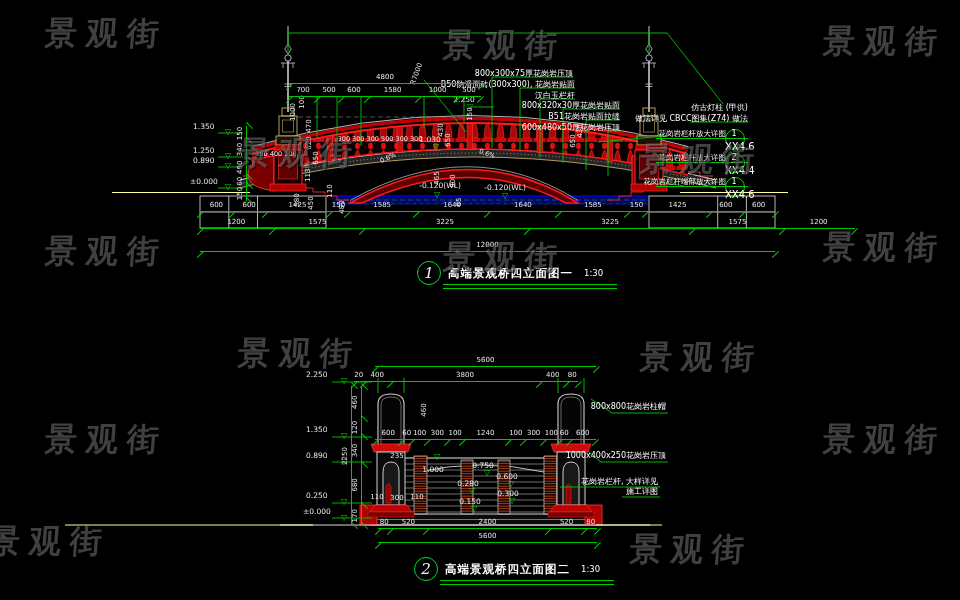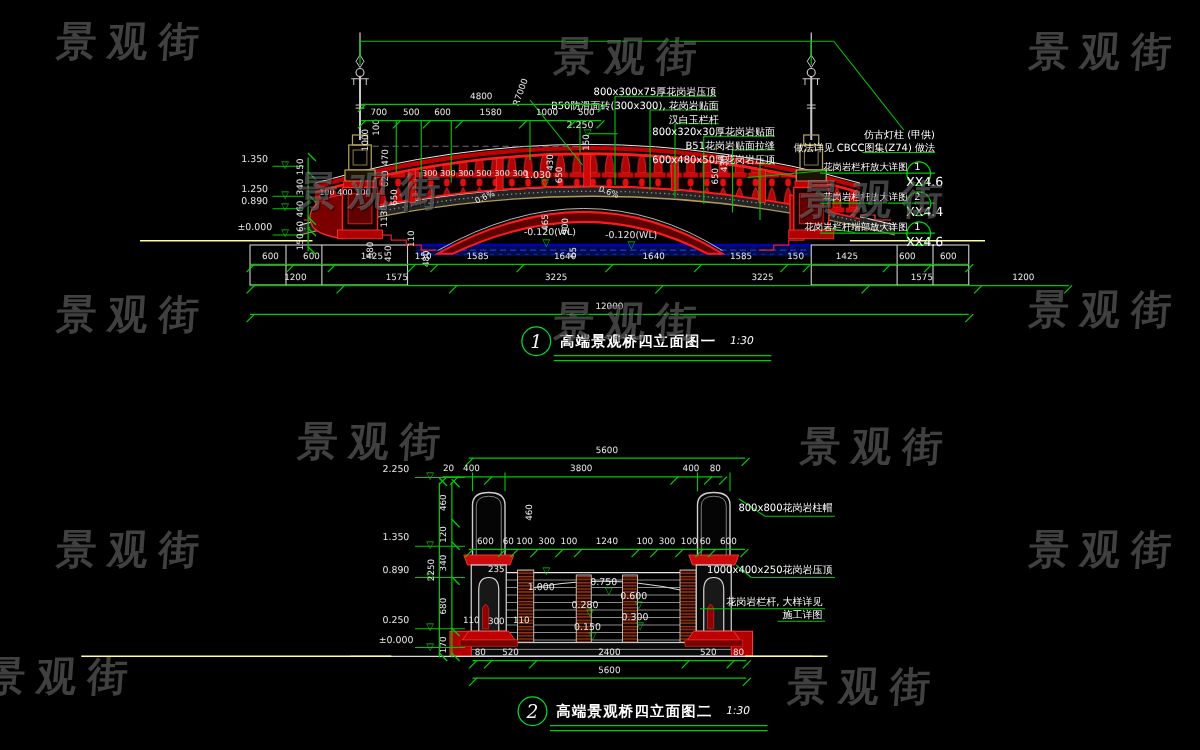--- a/index.html
+++ b/index.html
@@ -37,21 +37,21 @@
   .bub .ci{position:absolute;left:-9px;top:-9px;width:18px;height:18px;border:1px solid #00e000;border-radius:50%;}
   .bub .nm{position:absolute;left:-9px;top:-9.5px;width:18px;text-align:center;font-size:8px;color:#fff;}
   .bub .cd{position:absolute;left:-9px;top:2.5px;font-size:10px;color:#fff;white-space:nowrap;}
   .bub .nt{position:absolute;right:8px;top:-9px;font-size:7.5px;color:#fff;white-space:nowrap;}
 
   
   .title{position:absolute;display:flex;align-items:center;gap:7px;z-index:3;width:200px;}
   .tnum{flex:0 0 auto;width:22px;height:22px;border:1.6px solid #00dd30;border-radius:50%;
         color:#f2f2f2;font:italic 15px "DejaVu Serif",serif;display:flex;align-items:center;justify-content:center;}
   .ttext{font-size:11.5px;font-weight:bold;color:#fff;letter-spacing:1px;}
-  .tscale{font-size:8.5px;color:#fff;margin-left:4px;font-style:italic;}
+  .tscale{font-size:8.5px;color:#fff;margin-left:4px;}
   .title::after{content:"";position:absolute;left:26px;right:0;top:23px;height:3px;
         border-top:1.5px solid #00d000;border-bottom:1px solid #00d000;}
 </style>
 </head>
 <body>
 
 <div id="stage">
 
   <svg class="lines" width="960" height="600" viewBox="0 0 960 600">
     <defs>

